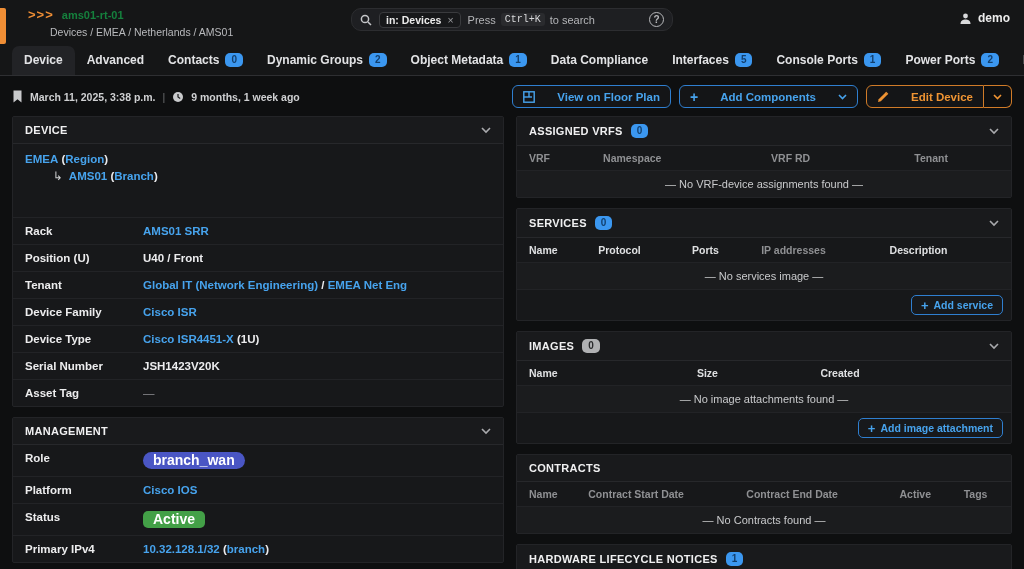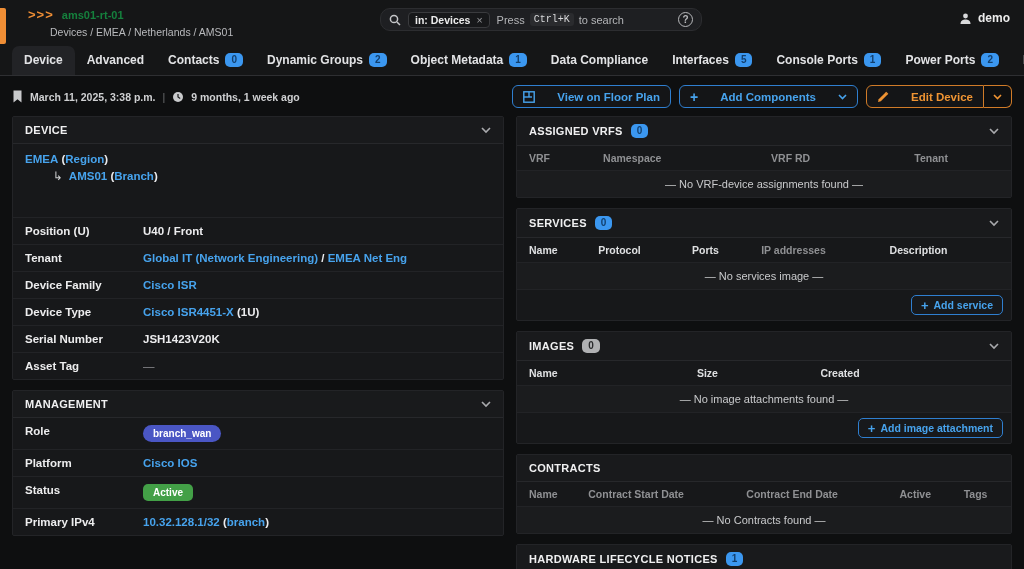--- a/index.html
+++ b/index.html
@@ -17,21 +17,21 @@
   .topbar { position:relative; height:46px; background:#151617; padding:7px 14px 0 14px; }
   .brand-strip { position:absolute; left:0; top:8px; width:6px; height:36px; background:#ef8e35; border-radius:0 2px 2px 0; }
   .title-row { display:flex; align-items:center; gap:8px; }
   .brand-chevrons { color:#ef8e35; font-weight:bold; font-size:13px; letter-spacing:1px; padding-left:14px; }
   .page-title { font-size:11px; font-weight:bold; color:#15803d; }
   .breadcrumb { margin:4px 0 0 36px; font-size:10.5px; color:#b9babd; }
 
   .searchbox {
     position:absolute; left:50%; top:8px; transform:translateX(-50%);
     width:322px; height:23px; background:#1e1f22; border:1px solid #2c2d30; border-radius:10px;
-    display:flex; align-items:center; gap:7px; padding:0 8px; color:#c5c6c9;margin-left:29px;
+    display:flex; align-items:center; gap:7px; padding:0 8px; color:#c5c6c9;
   }
   .search-chip {
     display:flex; align-items:center; gap:6px; background:#17181a; border:1px solid #3a3b3e;
     border-radius:4px; padding:1px 6px; font-size:10.5px; font-weight:bold; color:#ececec;
   }
   .search-chip .chip-close { color:#9a9b9e; font-weight:normal; cursor:pointer; }
   .search-placeholder { font-size:11px; color:#b4b5b8; display:flex; align-items:center; gap:5px; white-space:nowrap; }
   .kbd { font-family:"Liberation Mono", monospace; font-size:10px; background:#2a2b2e; border-radius:3px; padding:1px 4px; color:#d8d9db; }
   .help-circle {
     margin-left:auto; width:15px; height:15px; border:1.4px solid #b7b8bb; border-radius:50%;
@@ -80,21 +80,21 @@
   .kv-row.tall { padding-bottom:32px; }
   a.link { color:#47a3ed; text-decoration:none; font-weight:bold; cursor:pointer; }
   .white-strong { color:#ececee; font-weight:bold; }
   .muted-dash { color:#8f9093; }
   .tree-line { line-height:17px; white-space:nowrap; }
   .tree-indent-1 { padding-left:14px; }
   .tree-indent-2 { padding-left:28px; }
   .tree-arrow { color:#cfd0d2; margin-right:3px; }
   .tree-bold a.link, .tree-bold .white-strong { font-weight:bold; }
 
-  .pill { display:inline-block; font-size:10px; font-weight:bold; color:#fff; padding:2px 10px; border-radius:9px; line-height:13px; }
+  .pill { display:inline-block; font-size:14px; font-weight:bold; color:#fff; padding:2px 10px; border-radius:9px; line-height:13px; }
   .pill-role { background:#4a56c4; }
   .pill-active { background:#43a047; border-radius:5px; }
 
   
   table.mini { width:100%; border-collapse:collapse; }
   table.mini th { text-align:left; font-size:10.5px; font-weight:bold; color:#dfe0e2; padding:6px 12px; border-bottom:1px solid #222326; }
   table.mini th.muted { color:#8f9093; }
   .empty-row { background:#1b1c1e; text-align:center; color:#c9cacc; font-size:11px; padding:7px 0; border-bottom:1px solid #222326; }
   .panel-footer { display:flex; justify-content:flex-end; padding:5px 8px; }
   .btn-small { display:flex; align-items:center; gap:5px; border:1px solid #2f7fd0; color:#47a3ed; background:#17191c; font-size:10.5px; font-weight:bold; border-radius:5px; padding:3px 9px; cursor:pointer; }
@@ -256,20 +256,24 @@
           <div class="tree-line">
             <a class="link">EMEA</a>
             <span class="white-strong"> <span>(</span></span><a class="link">Region</a><span class="white-strong">)</span>
           </div>
           <div class="tree-line tree-indent-2 tree-bold">
             <span class="tree-arrow">↳</span>
             <a class="link">AMS01</a>
             <span class="white-strong"> <span>(</span></span><a class="link">Branch</a><span class="white-strong">)</span>
           </div>
         </div>
+      </div>
+      <div class="kv-row">
+        <div class="kv-label">Rack</div>
+        <div class="kv-value"><a class="link">AMS01 SRR</a></div>
       </div>
       <div class="kv-row">
         <div class="kv-label">Position (U)</div>
         <div class="kv-value white-strong">U40 / Front</div>
       </div>
       <div class="kv-row">
         <div class="kv-label">Tenant</div>
         <div class="kv-value">
           <a class="link">Global IT (Network Engineering)</a>
           <span class="white-strong">/</span>

